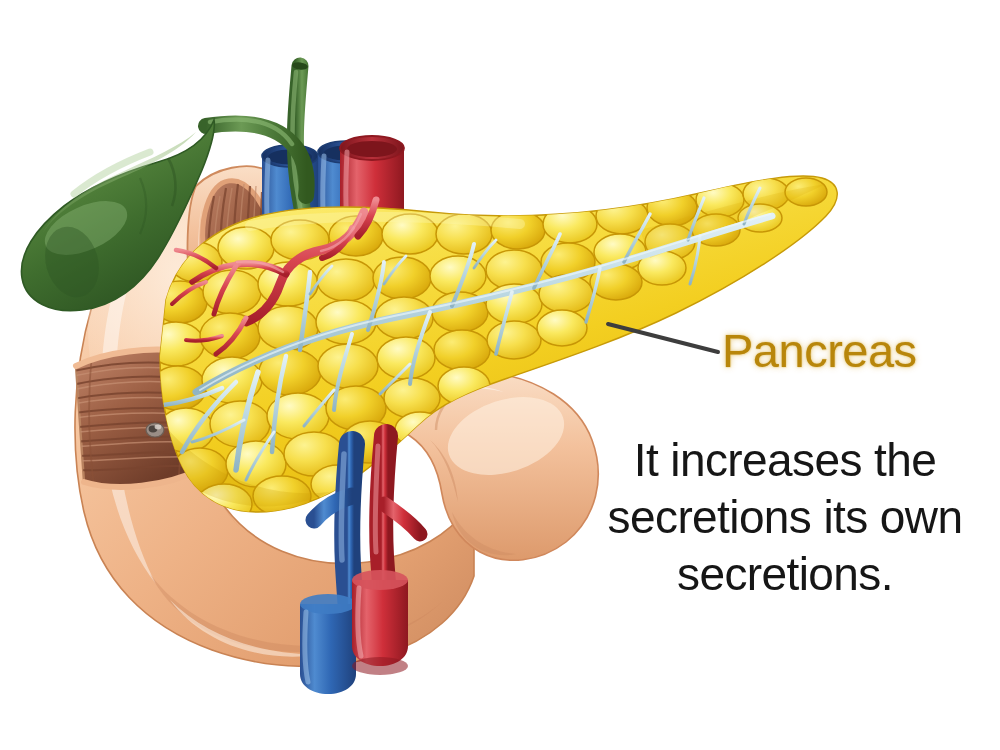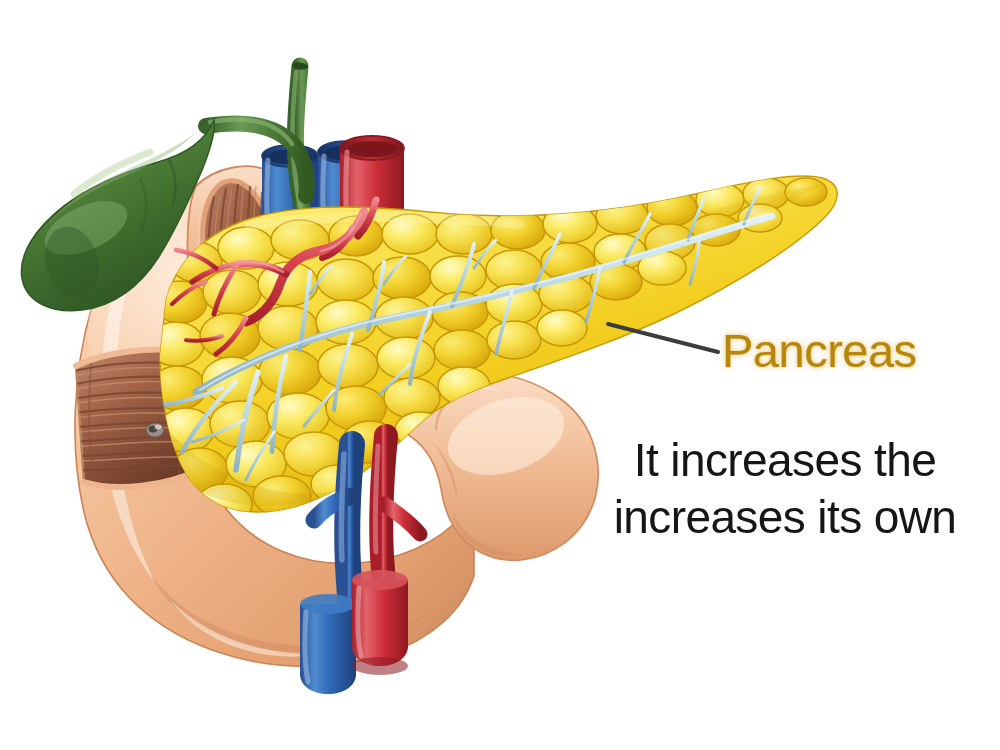--- a/index.html
+++ b/index.html
@@ -492,16 +492,17 @@
       <ellipse cx="380" cy="666" rx="28" ry="9" fill="#8e1820" opacity="0.55"></ellipse>
     </g>
 
     <line x1="608" y1="324" x2="718" y2="352" stroke="#3d3d3d" stroke-width="4" stroke-linecap="round"></line>
   </svg>
 
   <div id="label-pancreas">Pancreas</div>
 
   <div id="body-text">
     <span class="tline">It increases the</span>
-    <span class="tline">increases its own</span>
+    <span class="tline">secretions its own</span>
+    <span class="tline">secretions.</span>
   </div>
 
 </div>
 
 </body></html>

